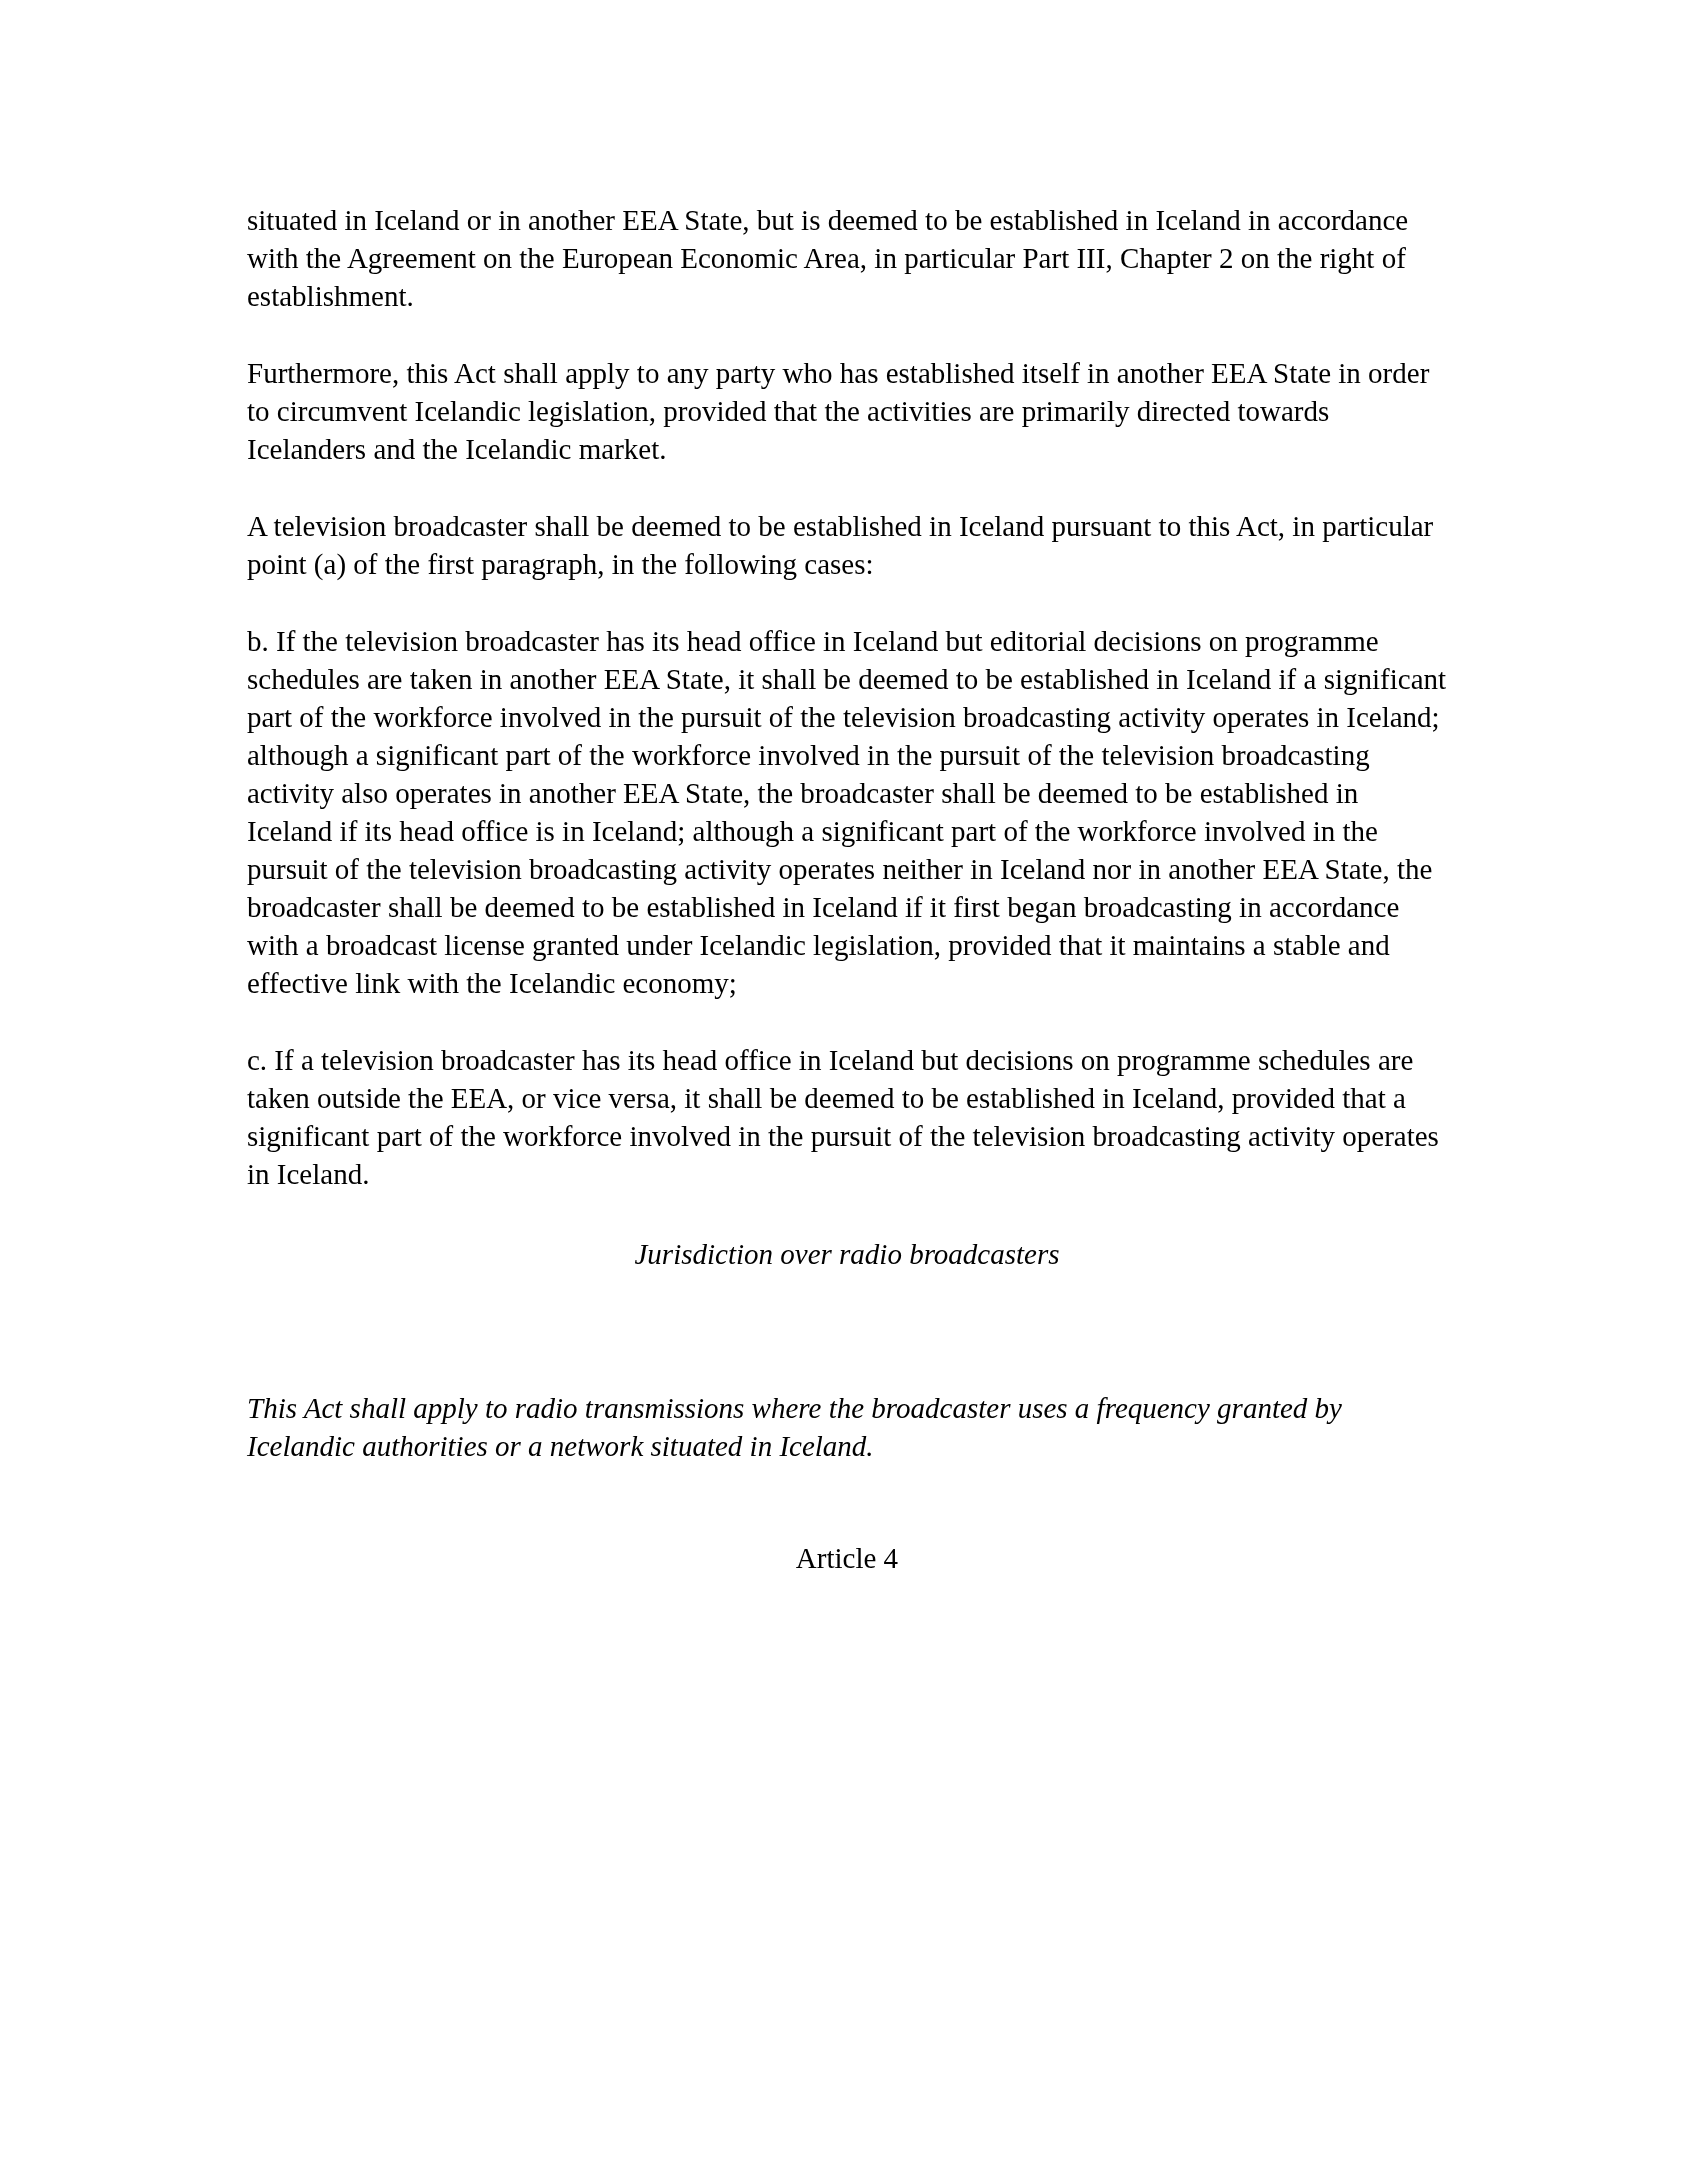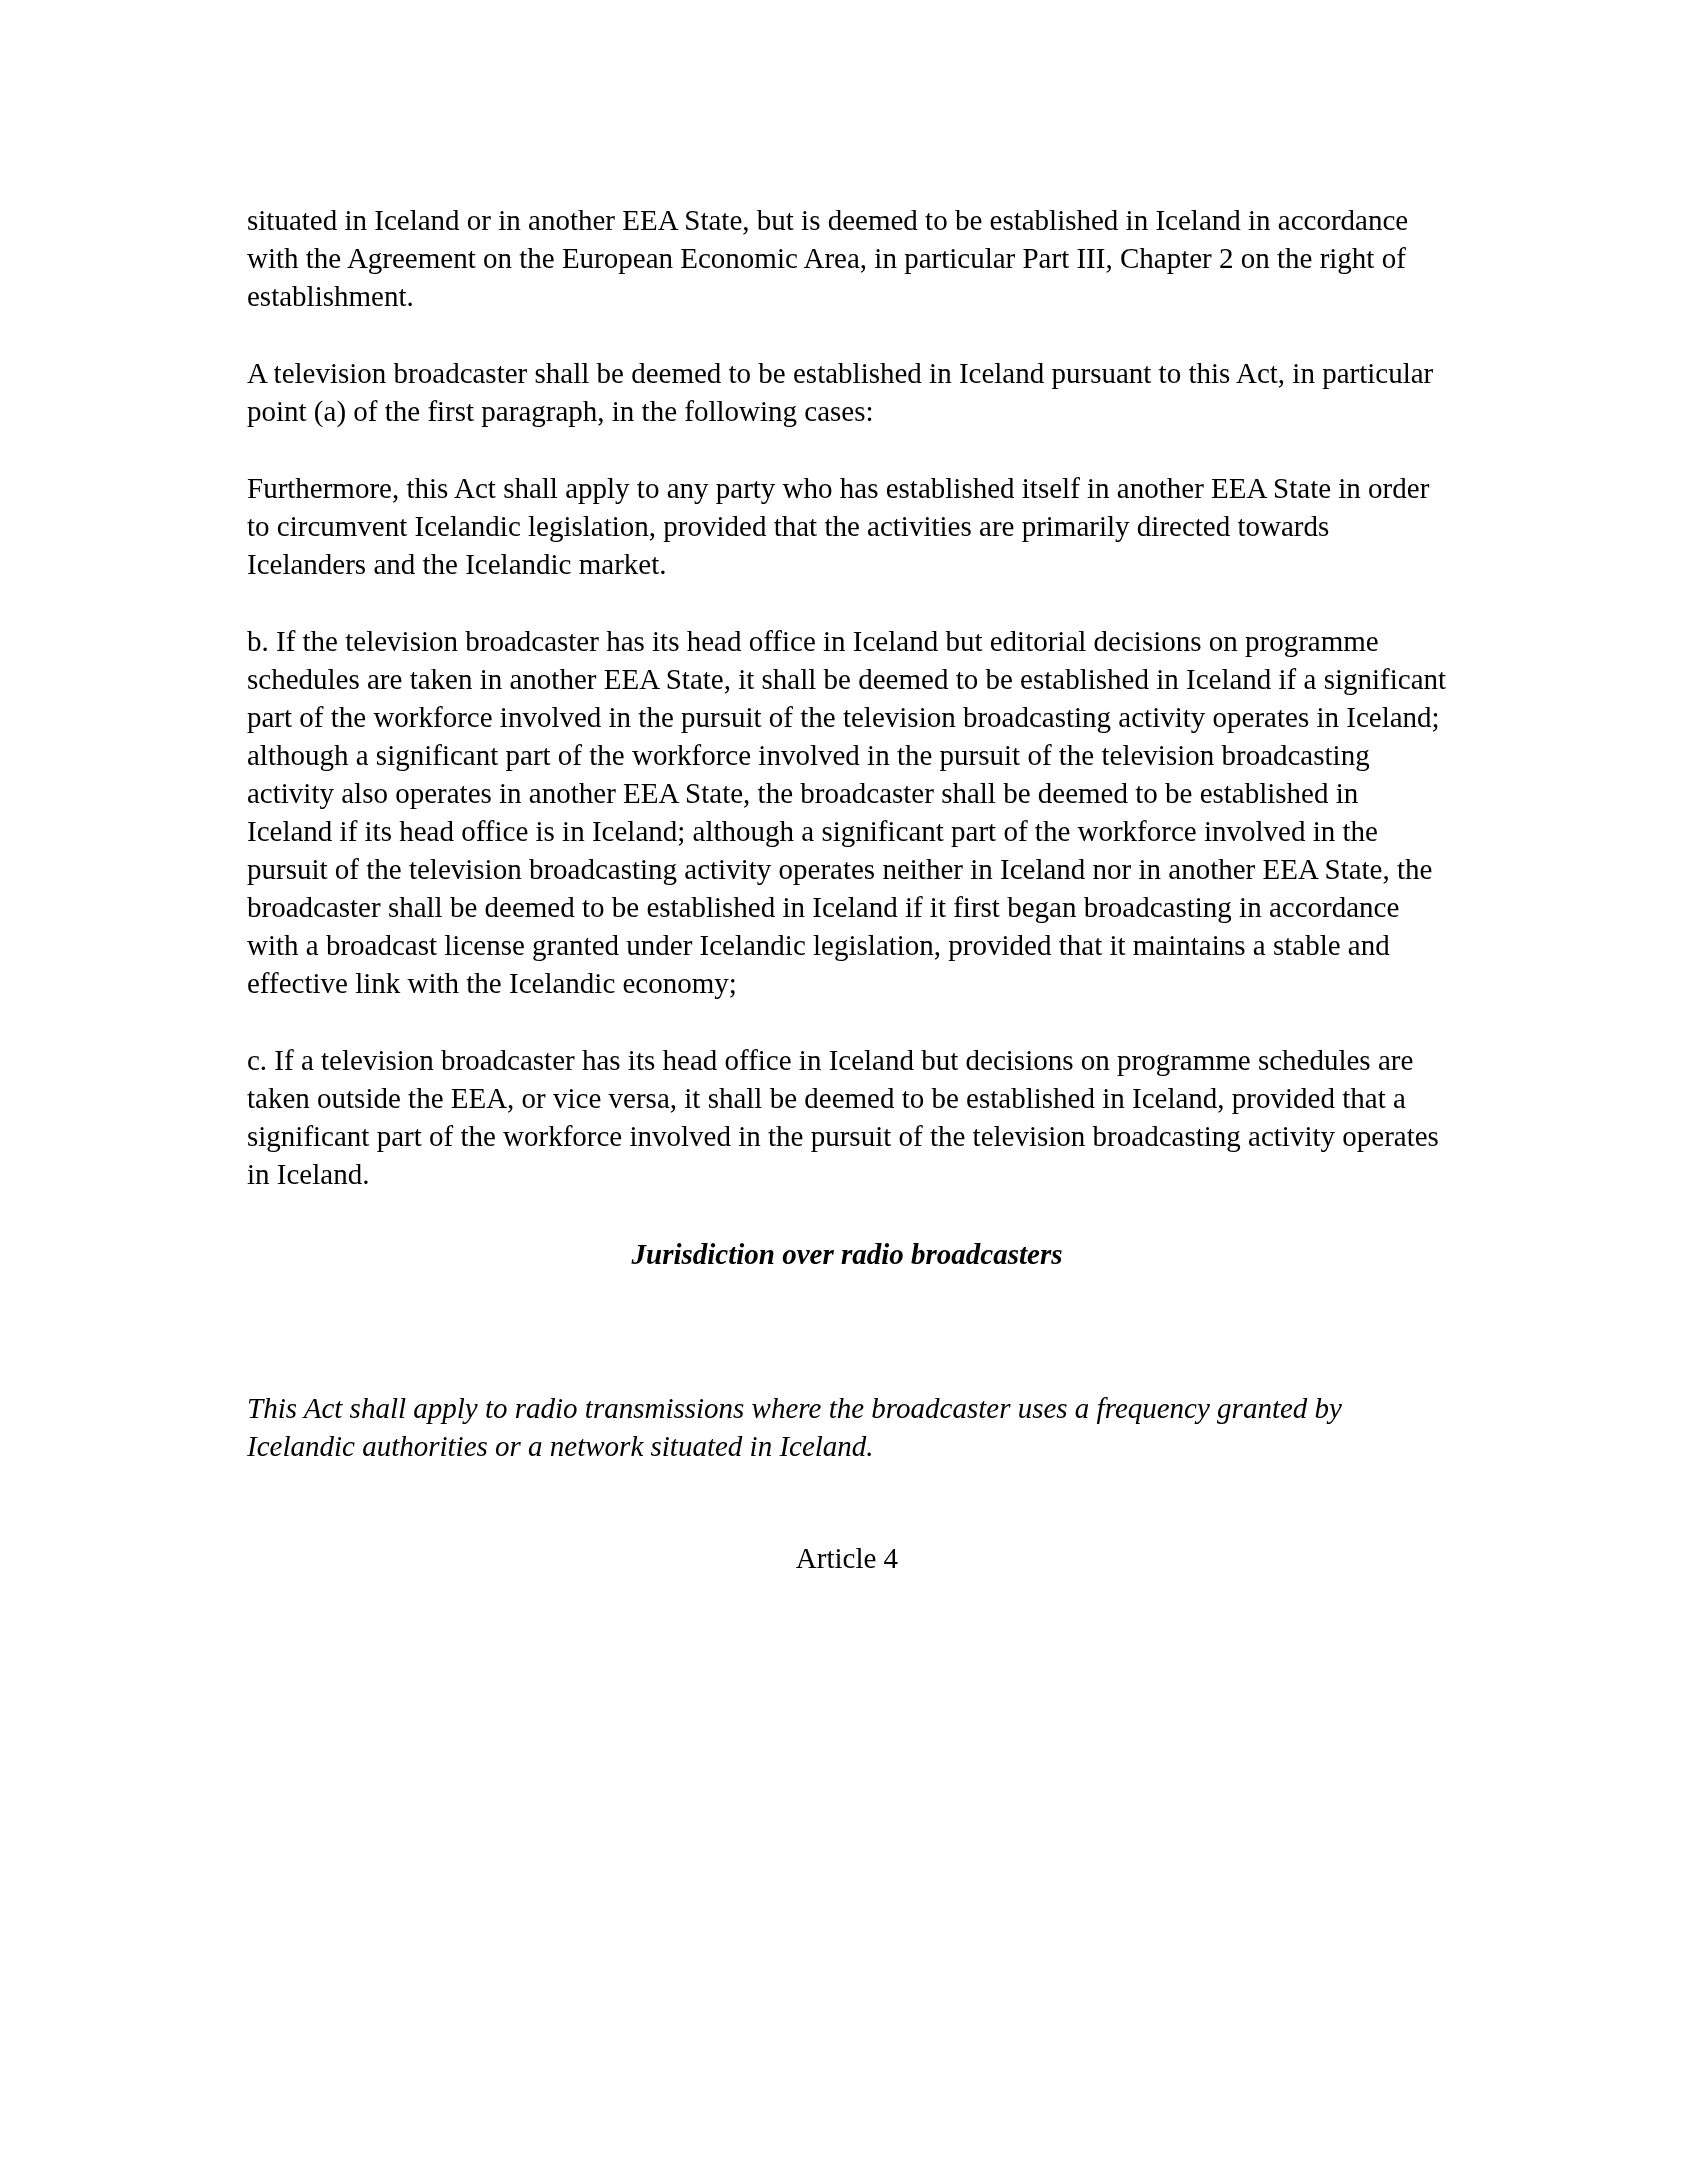--- a/index.html
+++ b/index.html
@@ -37,40 +37,40 @@
     font-weight: normal;
   }
   .heading-article4 {
     margin-top: 74px;
   }
   .subtitle {
     margin: 42px 0 0 0;
     text-align: center;
     font-size: 29px;
     line-height: 38px;
-    font-weight: bold;
+    font-weight: normal;
     font-style: italic;
   }
   .para-article3 {
     margin-top: 116px;
     margin-bottom: 0;
     font-style: italic;
   }
 </style>
 </head>
 <body>
 
 <div class="page">
   <div class="content">
 
     <p class="para">situated in Iceland or in another EEA State, but is deemed to be established in Iceland in accordance with the Agreement on the European Economic Area, in particular Part III, Chapter 2 on the right of establishment.</p>
 
+    <p class="para">Furthermore, this Act shall apply to any party who has established itself in another EEA State in order to circumvent Icelandic legislation, provided that the activities are primarily directed towards Icelanders and the Icelandic market.</p>
+
     <p class="para">A television broadcaster shall be deemed to be established in Iceland pursuant to this Act, in particular point (a) of the first paragraph, in the following cases:</p>
-
-    <p class="para">Furthermore, this Act shall apply to any party who has established itself in another EEA State in order to circumvent Icelandic legislation, provided that the activities are primarily directed towards Icelanders and the Icelandic market.</p>
 
 
     <p class="para">b. If the television broadcaster has its head office in Iceland but editorial decisions on programme schedules are taken in another EEA State, it shall be deemed to be established in Iceland if a significant part of the workforce involved in the pursuit of the television broadcasting activity operates in Iceland; although a significant part of the workforce involved in the pursuit of the television broadcasting activity also operates in another EEA State, the broadcaster shall be deemed to be established in Iceland if its head office is in Iceland; although a significant part of the workforce involved in the pursuit of the television broadcasting activity operates neither in Iceland nor in another EEA State, the broadcaster shall be deemed to be established in Iceland if it first began broadcasting in accordance with a broadcast license granted under Icelandic legislation, provided that it maintains a stable and effective link with the Icelandic economy;</p>
 
     <p class="para">c. If a television broadcaster has its head office in Iceland but decisions on programme schedules are taken outside the EEA, or vice versa, it shall be deemed to be established in Iceland, provided that a significant part of the workforce involved in the pursuit of the television broadcasting activity operates in Iceland.</p>
 
 
     <h3 class="subtitle">Jurisdiction over radio broadcasters</h3>
 
     <p class="para para-article3">This Act shall apply to radio transmissions where the broadcaster uses a frequency granted by Icelandic authorities or a network situated in Iceland.</p>

